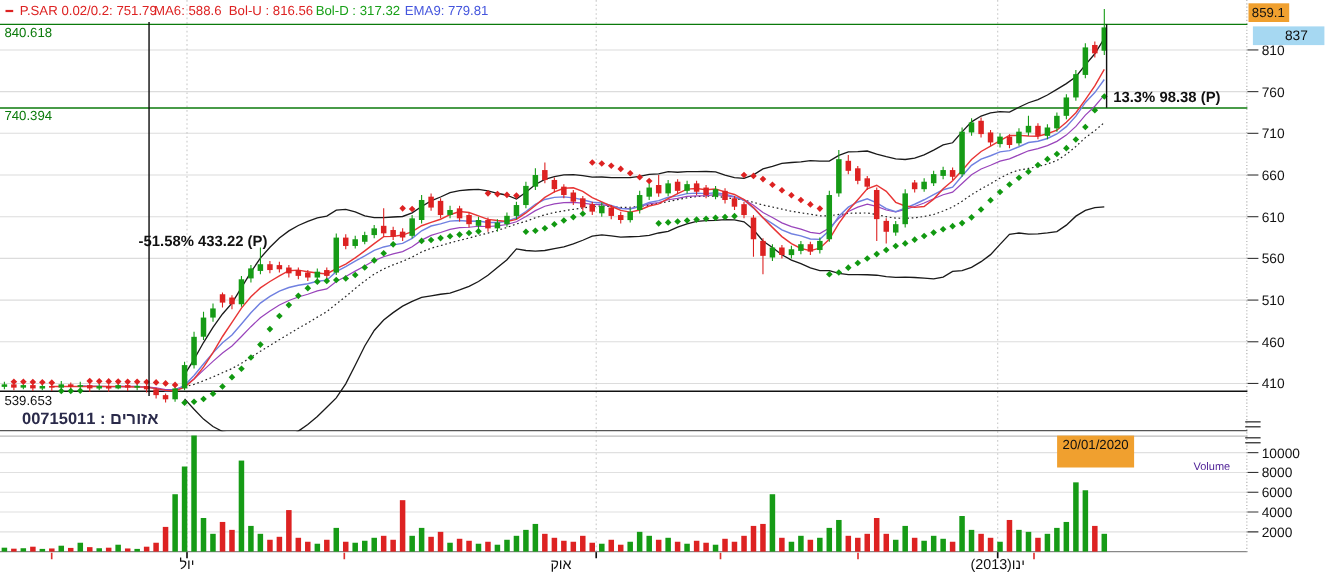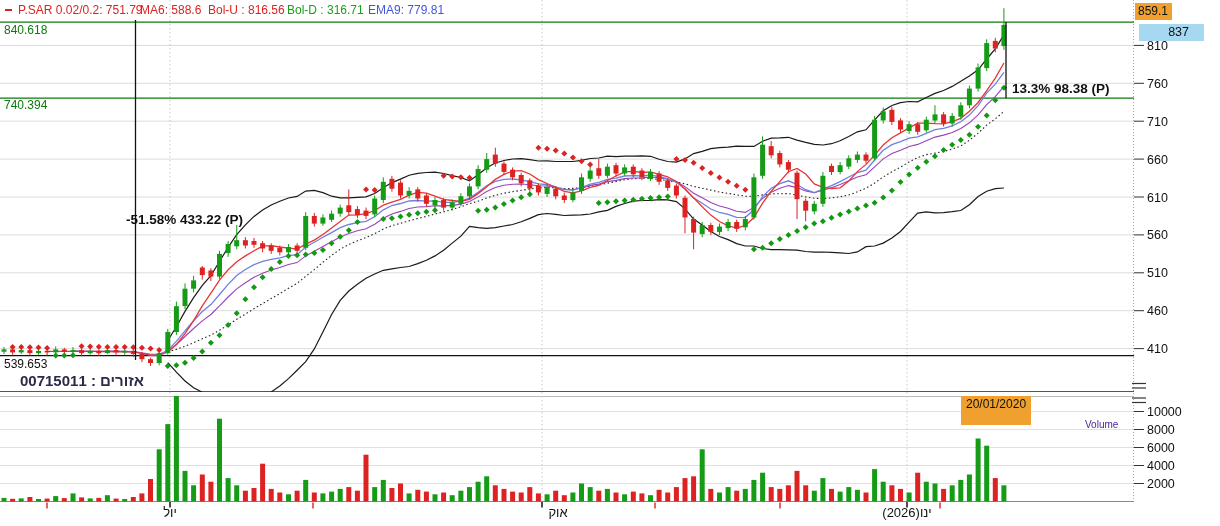--- a/index.html
+++ b/index.html
@@ -573,33 +573,33 @@
       <rect x="1001.4" y="485.3" width="5" height="16.2" fill="#169b16" clip-path="url(#cv)"></rect>
       <line x1="135.5" y1="20" x2="135.5" y2="360" stroke="#111" stroke-width="1.3"></line>
       <line x1="1006" y1="22" x2="1006" y2="98" stroke="#111" stroke-width="1.3"></line>
     </svg>
 
   <div>
     <div class="lbl" style="left:5px;top:9px;width:7px;height:2px;background:#dd2222;"></div>
     <span class="legend-item" style="left: 18px; color: rgb(221, 34, 34);">P.SAR 0.02/0.2: 751.79</span>
     <span class="legend-item" style="left: 140px; color: rgb(221, 34, 34);">MA6: 588.6</span>
     <span class="legend-item" style="left: 208px; color: rgb(221, 34, 34);">Bol-U : 816.56</span>
-    <span class="legend-item" style="left: 287px; color: rgb(24, 160, 24);">Bol-D : 316.71</span>
+    <span class="legend-item" style="left: 287px; color: rgb(24, 160, 24);">Bol-D : 317.32</span>
     <span class="legend-item" style="left: 368px; color: rgb(68, 85, 221);">EMA9: 779.81</span>
   </div>
 
   <span class="lbl lv-green" style="left:4px;top:24px;">840.618</span>
   <span class="lbl lv-green" style="left:4px;top:99px;">740.394</span>
   <span class="lbl measure" style="left:126px;top:188px;">-51.58% 433.22 (P)</span>
   <span class="lbl p400" style="left:2px;top:358px;">539.653</span>
   <span class="instrument">00715011 : אזורים</span>
 
   <span class="lbl measure" style="left:1012px;top:57px;">13.3% 98.38 (P)</span>
 
   <span class="badge badge-high">859.1</span>
   <span class="badge badge-last">837</span>
   <span class="badge badge-date">20/01/2020</span>
   <span class="vol-label">Volume</span>
 
   <span class="month" style="left:170px;">יול</span>
-  <span class="month" style="left:558px;">אוק</span>
-  <span class="month" style="left:907px;">ינו(2026)</span>
+  <span class="month" style="left:510px;">אוק</span>
+  <span class="month" style="left:907px;">ינו(2013)</span>
 </div>
 
 </body></html>

